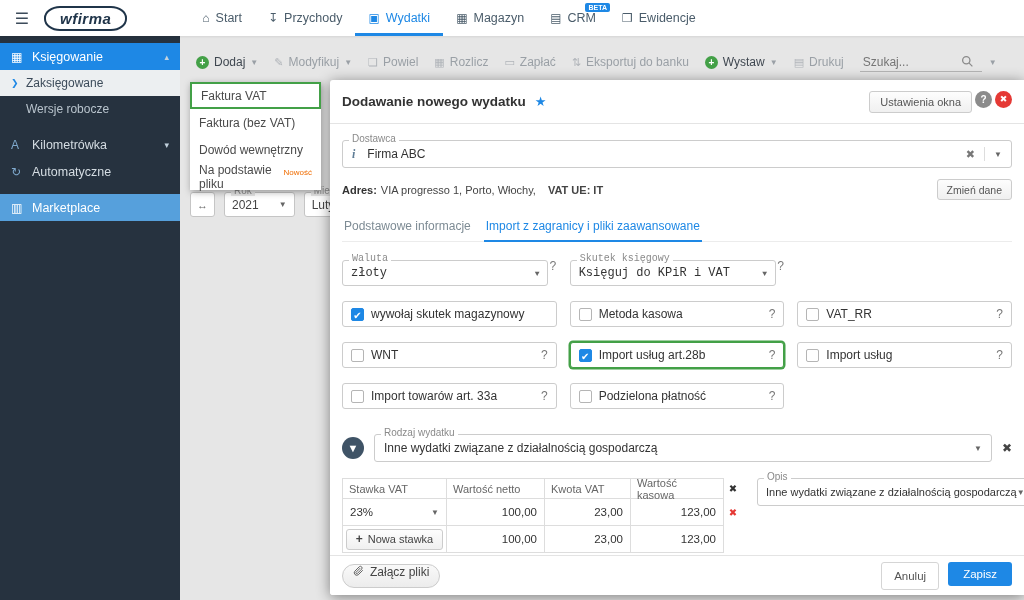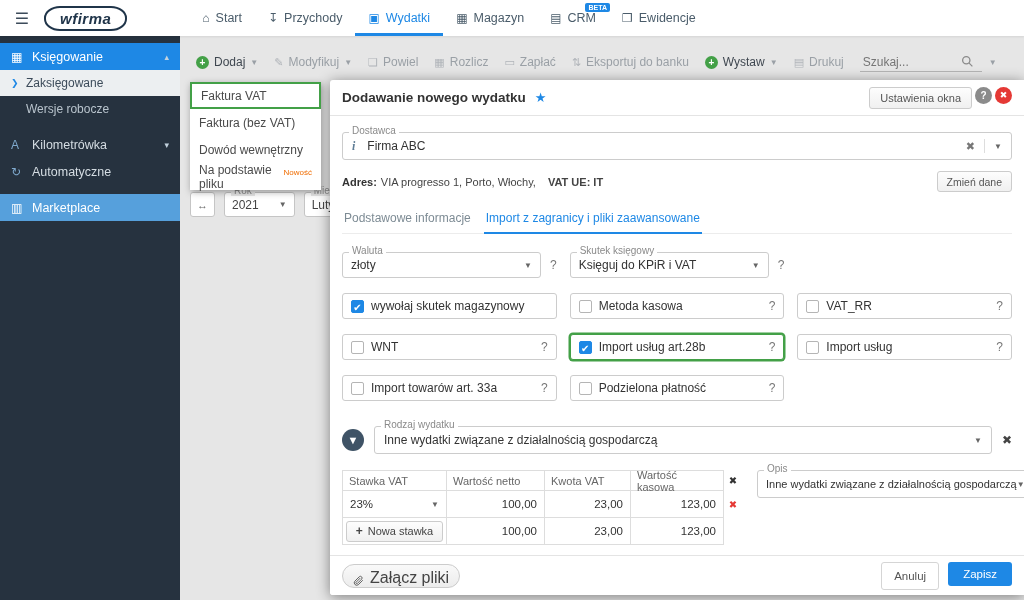--- a/index.html
+++ b/index.html
@@ -54,21 +54,21 @@
   
   .filters { position:absolute; top:156px; left:10px; display:flex; gap:9px; z-index:5; }
   .swap-btn { width:25px; height:25px; border:1px solid #c5c5c5; background:#fff; border-radius:3px; font-size:11px; color:#666; display:flex; align-items:center; justify-content:center; cursor:pointer; }
   .ffield { position:relative; height:25px; border:1px solid #c5c5c5; background:#fff; border-radius:3px; display:flex; align-items:center; padding:0 7px; font-size:12px; color:#444; gap:20px; cursor:pointer; }
   .flabel { position:absolute; top:-7px; left:6px; padding:0 3px; font-size:10px; color:#8a8a8a; line-height:1; }
   .filters .flabel { background:#e6e6e6; }
   .modal .flabel { background:#fff; }
 
   
   .modal { position:absolute; top:44px; left:150px; right:0; bottom:5px; background:#fff; border-radius:3px 0 0 3px; box-shadow:0 2px 14px rgba(0,0,0,.45); z-index:20; }
-  .modal-header { height:36px; display:flex; align-items:center; padding:0 12px; border-bottom:1px solid #e4e4e4; }
+  .modal-header { height:44px; display:flex; align-items:center; padding:0 12px; border-bottom:1px solid #e4e4e4; }
   .modal-title { font-size:13.5px; font-weight:bold; color:#333; }
   .star { color:#1e88e5; font-size:13px; margin-left:9px; cursor:pointer; }
   .mh-right { margin-left:auto; display:flex; align-items:flex-start; gap:3px; }
   .settings-btn { height:22px; padding:0 10px; border:1px solid #ccc; border-radius:3px; background:linear-gradient(#fdfdfd,#f0f0f0); font-size:11px; color:#555; display:flex; align-items:center; cursor:pointer; }
   .circle-ic { width:17px; height:17px; border-radius:50%; display:flex; align-items:center; justify-content:center; color:#fff; cursor:pointer; }
   .help-ic { background:#8b8b8b; font-size:10px; font-weight:bold; }
   .close-ic { background:#e53935; font-size:9px; font-weight:bold; }
   .modal-body { padding:0 12px; height:calc(100% - 77px); overflow:hidden; }
 
   .supplier { position:relative; margin-top:16px; height:28px; border:1px solid #ccc; border-radius:3px; display:flex; align-items:center; padding:0 9px; font-size:12px; color:#333; cursor:pointer; }
@@ -81,21 +81,21 @@
   .addr-row { display:flex; align-items:center; margin-top:11px; font-size:11px; color:#444; }
   .addr-label { font-weight:bold; color:#333; margin-right:4px; }
   .addr-vat { font-weight:bold; margin-left:12px; }
   .change-btn { margin-left:auto; height:21px; padding:0 9px; border:1px solid #ccc; border-radius:3px; background:linear-gradient(#fdfdfd,#f0f0f0); font-size:10.5px; color:#555; display:flex; align-items:center; cursor:pointer; }
 
   .tabs { display:flex; gap:11px; margin-top:15px; border-bottom:1px solid #ececec; }
   .tab { font-size:12px; color:#7d8b94; padding:4px 2px 7px; cursor:pointer; }
   .tab.active { color:#1e88e5; border-bottom:2px solid #1e88e5; margin-bottom:-1px; }
 
   .fgrid { display:grid; grid-template-columns:1fr 1fr 1fr; column-gap:13px; row-gap:15px; margin-top:18px; }
-  .fcell { display:flex; align-items:center; gap:9px; }
+  .fcell { display:flex; gap:1px;font-family:Liberation Mono, monospace; }
   .select { position:relative; flex:1; height:26px; border:1px solid #ccc; border-radius:3px; background:#fff; display:flex; align-items:center; padding:0 8px; font-size:12px; color:#333; cursor:pointer; }
   .select .caret2 { margin-left:auto; }
   .help-q { font-size:12px; color:#777; cursor:pointer; flex:none; }
   .opt { height:26px; border:1px solid #ccc; border-radius:3px; display:flex; align-items:center; padding:0 8px; font-size:12px; color:#333; gap:7px; cursor:pointer; background:#fff; }
   .opt .help-q { margin-left:auto; }
   .opt.hl { border-color:#43a047; box-shadow:0 0 0 1.5px #43a047; }
   .cb { width:13px; height:13px; border:1px solid #b5b5b5; border-radius:2px; background:#fff; flex:none; }
   .cb.checked { background:#1e88e5; border-color:#1e88e5; color:#fff; font-size:10px; line-height:13px; text-align:center; font-weight:bold; }
 
   .section-row { display:flex; align-items:center; gap:10px; margin-top:25px; }
@@ -119,21 +119,21 @@
   .vt-f { height:27px; padding:0 7px; background:#ededed; }
   .newrate-cell { height:27px; padding:2px 3px; background:#fff; }
   .newrate-btn { height:21px; width:100%; border:1px solid #ccc; border-radius:3px; background:linear-gradient(#fdfdfd,#f0f0f0); font-size:11px; color:#444; display:flex; align-items:center; justify-content:center; gap:5px; cursor:pointer; }
   .newrate-btn b { font-size:12px; }
 
   .opis-wrap { flex:1; position:relative; }
   .opis-field { position:relative; height:28px; border:1px solid #ccc; border-radius:3px; display:flex; align-items:center; padding:0 8px; font-size:11px; color:#333; cursor:pointer; }
   .opis-text { white-space:nowrap; overflow:hidden; text-overflow:ellipsis; flex:1; }
 
   .modal-footer { position:absolute; left:0; right:0; bottom:0; height:40px; border-top:1px solid #e4e4e4; display:flex; align-items:center; padding:0 12px; background:#fff; border-radius:0 0 0 3px; }
-  .attach-btn { height:24px; padding:0 10px; border:1px solid #ccc; border-radius:12px; background:linear-gradient(#f9f9f9,#ececec); font-size:16px; color:#444; display:flex; align-items:flex-end; gap:6px; cursor:pointer; }
+  .attach-btn { height:24px; padding:0 10px; border:1px solid #ccc; border-radius:12px; background:linear-gradient(#f9f9f9,#ececec); font-size:12px; color:#444; display:flex; align-items:flex-start; gap:6px; cursor:pointer; }
   .foot-right { margin-left:auto; display:flex; gap:9px; }
   .cancel-btn { height:28px; padding:0 12px; border:1px solid #d5d5d5; border-radius:3px; background:#fff; font-size:11.5px; color:#555; display:flex; align-items:center; cursor:pointer; }
   .save-btn { height:24px; padding:0 15px; border-radius:3px; background:#1e88e5; color:#fff; font-size:11.5px; display:flex; align-items:center; cursor:pointer; }
 </style>
 </head>
 <body>
 
 <div class="screen">
 
   <header class="topbar">

